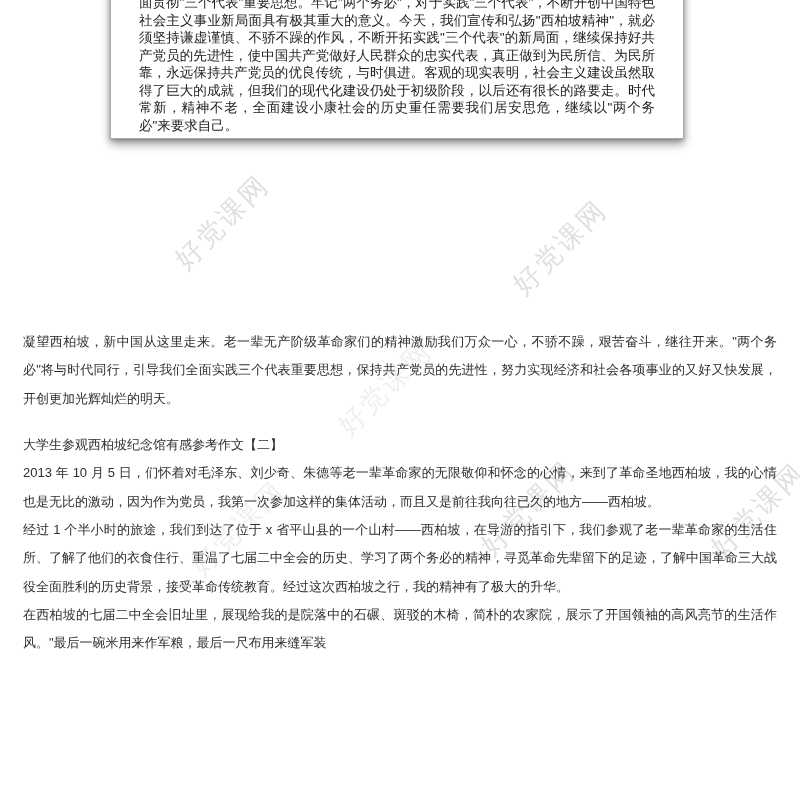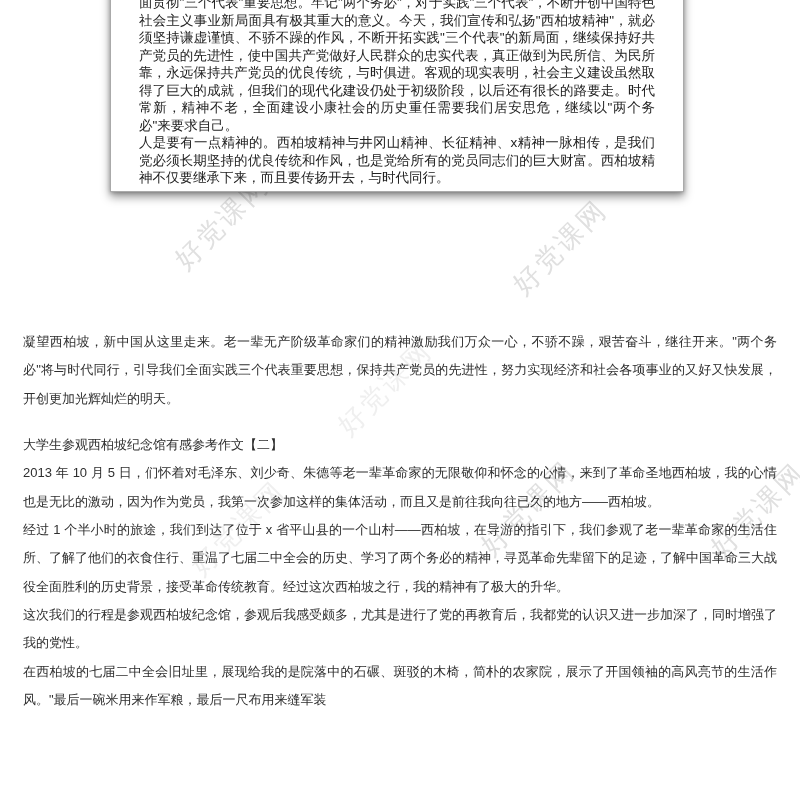--- a/index.html
+++ b/index.html
@@ -87,22 +87,20 @@
     <span class="wm wm-faint" style="left:238px; top:528px">好党课网</span>
     <span class="wm" style="left:528px; top:508px">好党课网</span>
     <span class="wm" style="left:758px; top:510px">好党课网</span>
   </div>
 
   <div class="article">
     <p class="para">凝望西柏坡，新中国从这里走来。老一辈无产阶级革命家们的精神激励我们万众一心，不骄不躁，艰苦奋斗，继往开来。"两个务必"将与时代同行，引导我们全面实践三个代表重要思想，保持共产党员的先进性，努力实现经济和社会各项事业的又好又快发展，开创更加光辉灿烂的明天。</p>
     <p class="para section-title">大学生参观西柏坡纪念馆有感参考作文【二】</p>
     <p class="para">2013 年 10 月 5 日，们怀着对毛泽东、刘少奇、朱德等老一辈革命家的无限敬仰和怀念的心情，来到了革命圣地西柏坡，我的心情也是无比的激动，因为作为党员，我第一次参加这样的集体活动，而且又是前往我向往已久的地方——西柏坡。</p>
     <p class="para">经过 1 个半小时的旅途，我们到达了位于 x 省平山县的一个山村——西柏坡，在导游的指引下，我们参观了老一辈革命家的生活住所、了解了他们的衣食住行、重温了七届二中全会的历史、学习了两个务必的精神，寻觅革命先辈留下的足迹，了解中国革命三大战役全面胜利的历史背景，接受革命传统教育。经过这次西柏坡之行，我的精神有了极大的升华。</p>
-    <p class="para">这次我们的行程是参观西柏坡纪念馆，参观后我感受颇多，尤其是进行了党的再教育后，我都党的认识又进一步加深了，同时增强了我的党性。</p>
     <p class="para">在西柏坡的七届二中全会旧址里，展现给我的是院落中的石碾、斑驳的木椅，简朴的农家院，展示了开国领袖的高风亮节的生活作风。"最后一碗米用来作军粮，最后一尺布用来缝军装</p>
   </div>
 
   <div class="doc-preview">
     <p class="doc-para">面贯彻"三个代表"重要思想。牢记"两个务必"，对于实践"三个代表"，不断开创中国特色社会主义事业新局面具有极其重大的意义。今天，我们宣传和弘扬"西柏坡精神"，就必须坚持谦虚谨慎、不骄不躁的作风，不断开拓实践"三个代表"的新局面，继续保持好共产党员的先进性，使中国共产党做好人民群众的忠实代表，真正做到为民所信、为民所靠，永远保持共产党员的优良传统，与时俱进。客观的现实表明，社会主义建设虽然取得了巨大的成就，但我们的现代化建设仍处于初级阶段，以后还有很长的路要走。时代常新，精神不老，全面建设小康社会的历史重任需要我们居安思危，继续以"两个务必"来要求自己。</p>
-    <p class="doc-para">人是要有一点精神的。西柏坡精神与井冈山精神、长征精神、x精神一脉相传，是我们党必须长期坚持的优良传统和作风，也是党给所有的党员同志们的巨大财富。西柏坡精神不仅要继承下来，而且要传扬开去，与时代同行。</p>
   </div>
 
 </div>
 
 </body></html>

